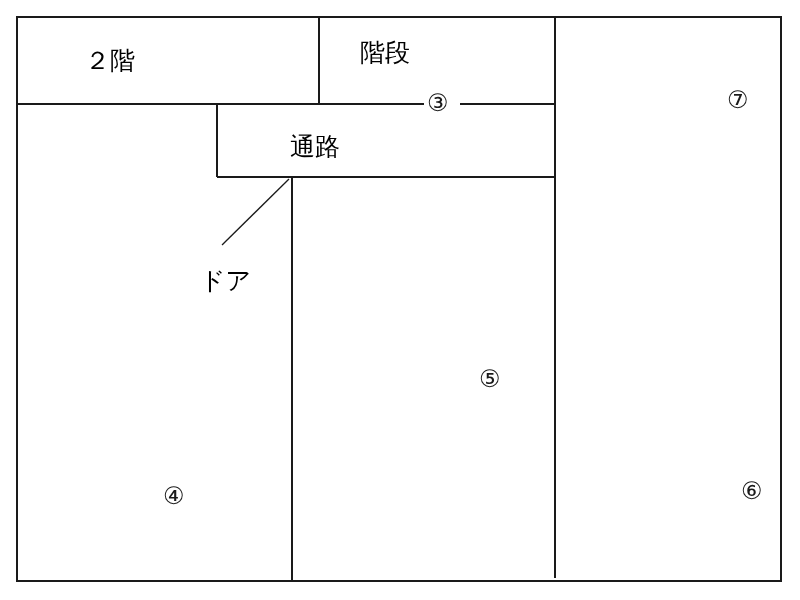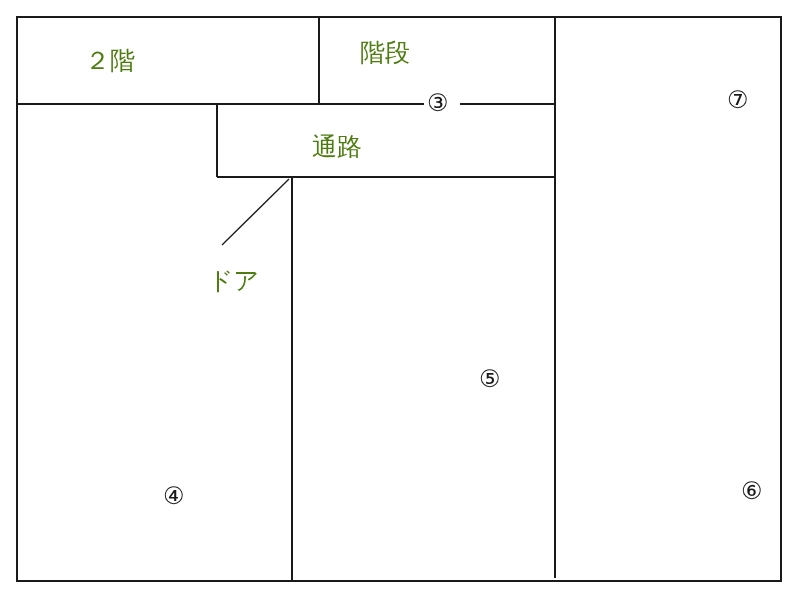--- a/index.html
+++ b/index.html
@@ -1,19 +1,19 @@
 <!DOCTYPE html>
 <html><head>
 <meta charset="utf-8">
 <style>
   html, body { margin:0; padding:0; background:#ffffff; }
   body { width:800px; height:600px; position:relative; overflow:hidden;
          font-family: "DejaVu Sans", sans-serif; color:#1a1a1a; }
   svg { position:absolute; left:0; top:0; }
-  .lbl { position:absolute; font-size:25px; line-height:1; white-space:nowrap; color:#4d7c0f; }
+  .lbl { position:absolute; font-size:25px; line-height:1; white-space:nowrap; color:#000000; }
   .num { position:absolute; font-size:24px; line-height:1; white-space:nowrap; color:#1a1a1a; }
 </style>
 </head>
 <body>
 
 <svg width="800" height="600">
   <g stroke="#1a1a1a" stroke-width="2" fill="none">
 
     <rect x="17" y="17" width="764" height="564"></rect>
 
@@ -29,20 +29,20 @@
     <line x1="292" y1="177" x2="292" y2="581"></line>
   </g>
 
   <line x1="289" y1="179" x2="222" y2="245" stroke="#1a1a1a" stroke-width="1.3"></line>
 
   <rect x="424" y="92" width="36" height="24" fill="#ffffff"></rect>
 </svg>
 
 <div class="lbl" style="left:85px; top:48px;">２階</div>
 <div class="lbl" style="left:360px; top:40px;">階段</div>
-<div class="lbl" style="left:312px; top:134px;">通路</div>
-<div class="lbl" style="left:208px; top:268px;">ドア</div>
+<div class="lbl" style="left:290px; top:134px;">通路</div>
+<div class="lbl" style="left:200px; top:268px;">ドア</div>
 
 <div class="num" style="left:427px; top:91px;">③</div>
 <div class="num" style="left:163px; top:484px;">④</div>
 <div class="num" style="left:479px; top:367px;">⑤</div>
 <div class="num" style="left:741px; top:479px;">⑥</div>
 <div class="num" style="left:727px; top:88px;">⑦</div>
 
 </body></html>

